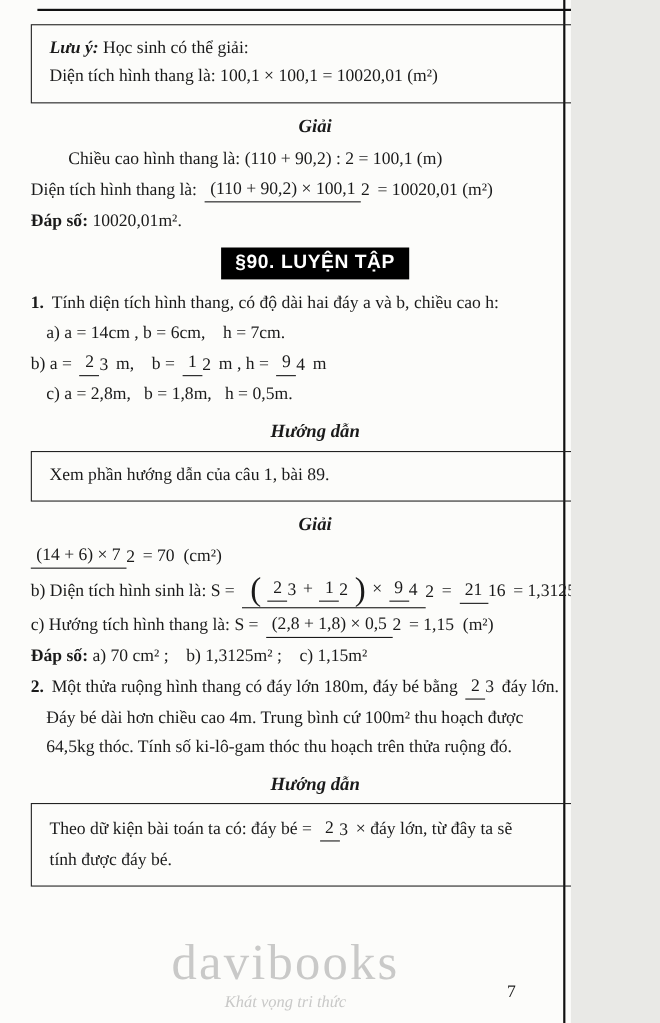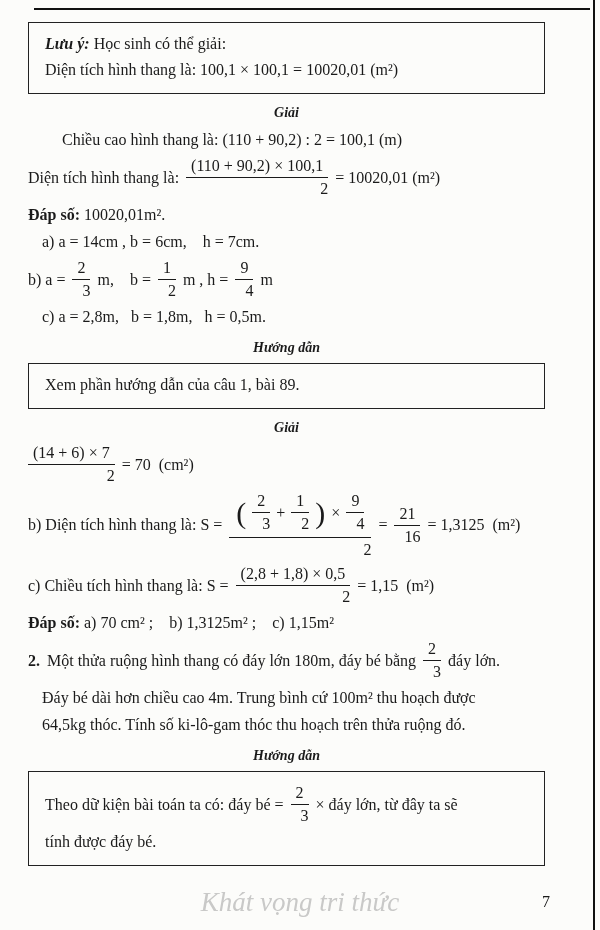--- a/index.html
+++ b/index.html
@@ -1,60 +1,60 @@
 <!DOCTYPE html>
 <html><head>
 <meta charset="utf-8">
 <style>
   * { box-sizing: border-box; margin: 0; padding: 0; }
   html, body { width: 600px; height: 930px; }
   body { background: #e9e9e6; }
   .page {
-    position: relative; width: 600px; height: 930px;
+    position: relative; width: 519px; height: 930px;
     background: #fcfcfa; color: #1a1a1a; overflow: hidden;
     font-family: "Liberation Serif", "DejaVu Serif", serif;
     font-size: 16px; line-height: 1.5;
   }
   .scan-top { position: absolute; top: 8px; left: 34px; width: 556px; height: 2px; background: #111; }
   .scan-right { position: absolute; top: 0; right: 5px; width: 2px; height: 930px; background: #111; }
   .content { position: absolute; top: 22px; left: 28px; width: 517px; }
 
   .rule-box { border: 1.6px solid #222; padding: 7px 14px 9px 16px; margin-bottom: 8px; }
   .rule-box .bline { margin: 2px 0; }
 
   .bi { font-weight: 700; font-style: italic; }
   .bold { font-weight: 700; }
-  .head { text-align: center; font-weight: 700; font-style: italic; font-size: 14px; margin: 8px 0 5px; }
+  .head { text-align: center; font-weight: 700; font-style: italic; font-size: 17px; margin: 8px 0 5px; }
   .para { margin: 3px 0; }
   .ind1 { margin-left: 34px; }
   .ind2 { margin-left: 28px; }
   .ind3 { margin-left: 14px; }
   .right { text-align: left; padding-right: 2px; }
 
   .banner {
     display: block; width: fit-content; margin: 12px auto 10px;
     background: #000; color: #fff; padding: 3px 13px 5px;
     font-family: "Liberation Sans", "DejaVu Sans", sans-serif;
     font-weight: 700; font-size: 17.5px; letter-spacing: 0.5px; line-height: 1.25;
   }
 
   .mathline { display: flex; align-items: center; gap: 7px; margin: 4px 0; }
   .mathline > span { white-space: nowrap; }
-  .frac { display: inline-flex; flex-direction: column; align-items: flex-end; text-align: center; line-height: 1.25; }
+  .frac { display: inline-flex; align-items: center; text-align: center; line-height: 1.25; }
   .frac > .num { display: block; padding: 0 5px 1px; border-bottom: 1.4px solid #1a1a1a; }
   .frac > .den { display: block; padding-top: 1px; }
   .bigfrac > .num { display: flex; align-items: center; gap: 6px; padding: 1px 7px 3px; border-bottom: 1.4px solid #1a1a1a; }
   .bigfrac > .den { padding-top: 2px; }
   .paren { font-size: 30px; line-height: 0.85; font-weight: 400; }
 
   .pnum { font-weight: 700; margin-right: 7px; }
 
   .watermark { position: absolute; left: 0; right: 0; bottom: 8px; text-align: center; pointer-events: none; }
   .wm-brand { font-size: 46px; color: rgba(140,140,140,0.45); letter-spacing: 2px; line-height: 1.05; }
-  .wm-slogan { font-size: 27px; font-style: italic; color: rgba(150,150,150,0.5); }
+  .wm-slogan { font-size: 15px; font-style: italic; color: rgba(150,150,150,0.5); }
   .page-number { position: absolute; right: 50px; bottom: 16px; font-size: 16px; }
 </style>
 </head>
 <body>
 
 <div class="page">
   <div class="scan-top"></div>
   <div class="scan-right"></div>
 
   <div class="content">
@@ -74,21 +74,25 @@
       <span class="frac">
         <span class="num">(110 + 90,2) × 100,1</span>
         <span class="den">2</span>
       </span>
       <span>= 10020,01 (m²)</span>
     </div>
     <div class="para right">
       <span class="bold">Đáp số:</span><span>&nbsp;10020,01m².</span>
     </div>
 
-
+    <div class="banner">§90. LUYỆN TẬP</div>
+
+    <div class="para">
+      <span class="pnum">1.</span><span>Tính diện tích hình thang, có độ dài hai đáy a và b, chiều cao h:</span>
+    </div>
     <div class="para ind3">a) a = 14cm , b = 6cm,&nbsp;&nbsp;&nbsp;&nbsp;h = 7cm.</div>
     <div class="mathline ind3">
       <span>b) a =</span>
       <span class="frac">
         <span class="num">2</span>
         <span class="den">3</span>
       </span>
       <span>m,&nbsp;&nbsp;&nbsp; b =</span>
       <span class="frac">
         <span class="num">1</span>
@@ -112,21 +116,21 @@
 
     <div class="mathline ind2">
       <span class="frac">
         <span class="num">(14 + 6) × 7</span>
         <span class="den">2</span>
       </span>
       <span>= 70&nbsp; (cm²)</span>
     </div>
 
     <div class="mathline ind2">
-      <span>b) Diện tích hình thang là: S =</span>
+      <span>b) Diện tích hình sinh là: S =</span>
       <span class="frac bigfrac">
         <span class="num">
           <span class="paren">(</span>
           <span class="frac">
             <span class="num">2</span>
             <span class="den">3</span>
           </span>
           <span>+</span>
           <span class="frac">
             <span class="num">1</span>
@@ -143,21 +147,21 @@
       </span>
       <span>=</span>
       <span class="frac">
         <span class="num">21</span>
         <span class="den">16</span>
       </span>
       <span>= 1,3125&nbsp; (m²)</span>
     </div>
 
     <div class="mathline ind2">
-      <span>c) Chiều tích hình thang là: S =</span>
+      <span>c) Hướng tích hình thang là: S =</span>
       <span class="frac">
         <span class="num">(2,8 + 1,8) × 0,5</span>
         <span class="den">2</span>
       </span>
       <span>= 1,15&nbsp; (m²)</span>
     </div>
 
     <div class="para right">
       <span class="bold">Đáp số:</span>
       <span>a) 70 cm² ;&nbsp;&nbsp;&nbsp; b) 1,3125m² ;&nbsp;&nbsp;&nbsp; c) 1,15m²</span>
@@ -182,16 +186,17 @@
           <span class="num">2</span>
           <span class="den">3</span>
         </span>
         <span>× đáy lớn, từ đây ta sẽ</span>
       </div>
       <div class="bline">tính được đáy bé.</div>
     </div>
   </div>
 
   <div class="watermark">
+    <div class="wm-brand">davibooks</div>
     <div class="wm-slogan">Khát vọng tri thức</div>
   </div>
   <div class="page-number">7</div>
 </div>
 
 </body></html>

